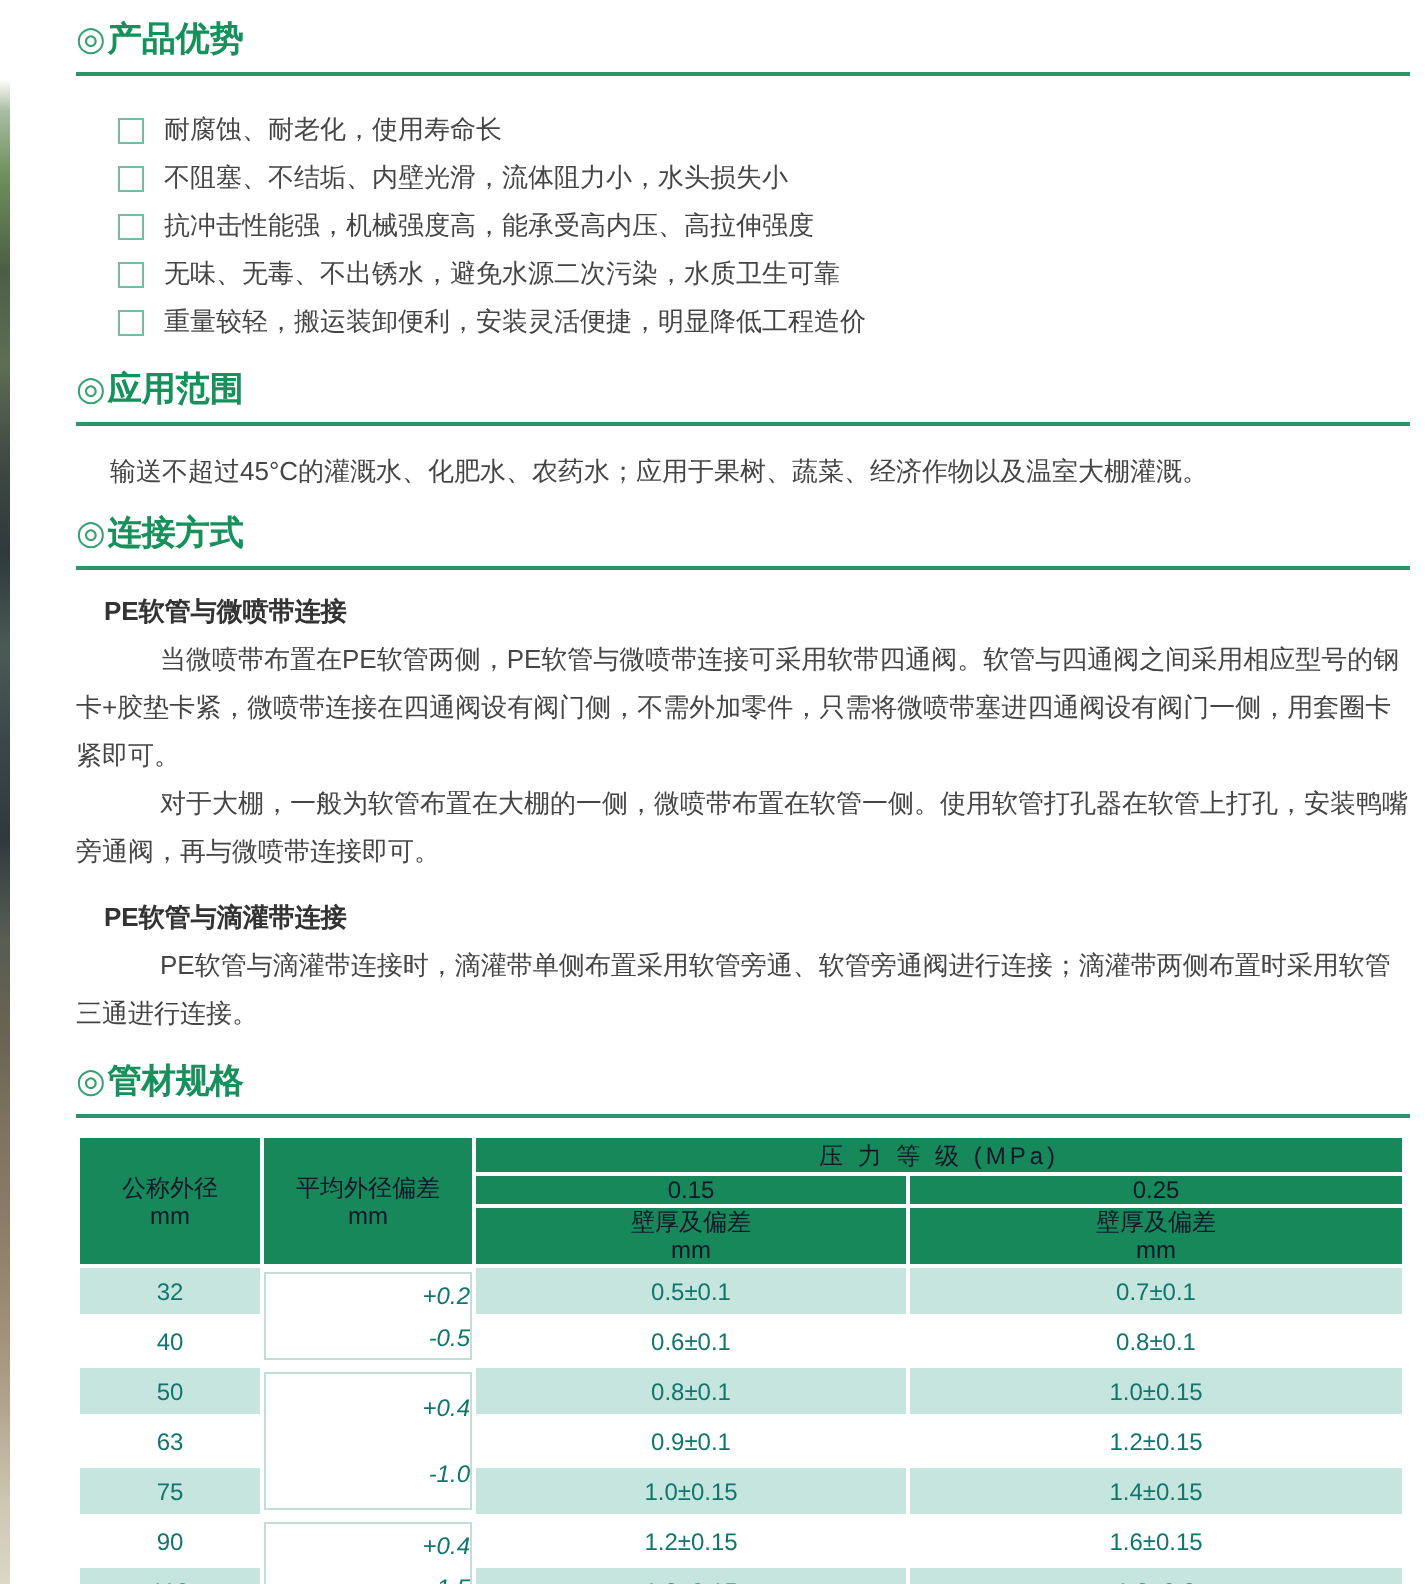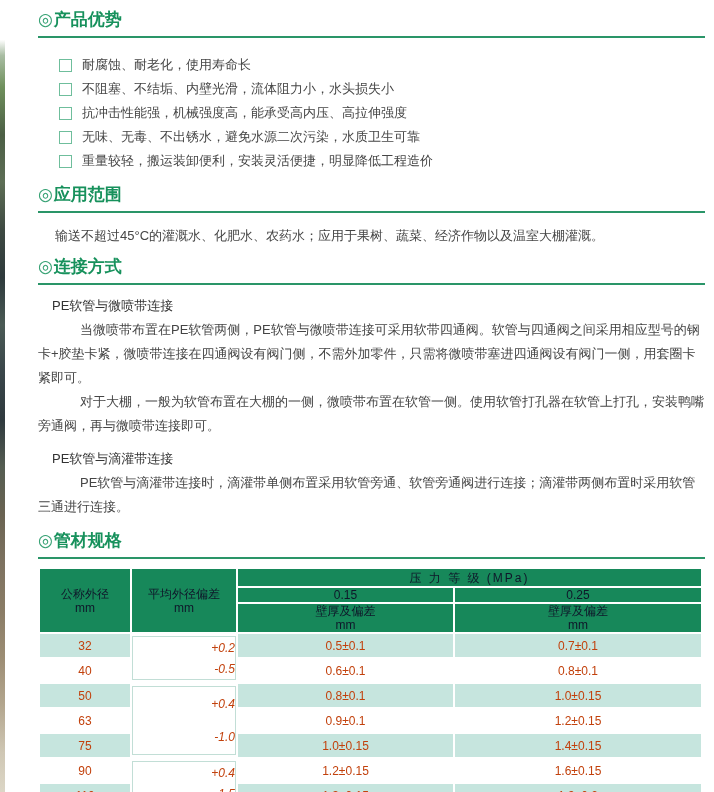--- a/index.html
+++ b/index.html
@@ -34,42 +34,42 @@
   .checkbox {
     width: 11px; height: 11px; flex: none;
     border: 1px solid #6FBE9C; background: #fff;
     margin-right: 10px;
   }
   .item-text { font-size: 13px; color: #454545; }
 
   .app-text { font-size: 13px; color: #454545; margin: 14px 0 0 17px; line-height: 18px; }
 
   .conn-blocks { margin-top: 12px; }
-  .sub-head { font-weight: normal; font-size: 13px; color: #333; margin: 12px 0 3px 14px; line-height: 18px; }
+  .sub-head { font-weight: bold; font-size: 13px; color: #333; margin: 12px 0 3px 14px; line-height: 18px; }
   .para { font-size: 13px; color: #454545; line-height: 24px; text-indent: 42px; margin: 0; }
 
   .mt-sec { margin-top: 13px; }
 
   .spec-table {
     border-collapse: collapse; table-layout: fixed;
     width: 663px; margin-top: 8px;
   }
   .spec-table th {
     background: #17885A; color: #0f172a; font-weight: normal;
     border: 2px solid #fff; padding: 0; text-align: center;
     font-size: 12px; line-height: 14px;
   }
   .th-tall { height: 60px; }
   .row-a th { height: 17px; }
   .row-b th { height: 14px; }
   .row-c th { height: 27px; }
   .pressure-label { letter-spacing: 2px; }
   .spec-table td {
     border: 2px solid #fff; padding: 0; text-align: center;
-    font-size: 12px; color: #c2410c; height: 23px; background: #fff;
+    font-size: 12px; color: #0f766e; height: 23px; background: #fff;
   }
   .spec-table td.stripe { background: #C6E5DE; }
   .dev-cell { vertical-align: middle; padding: 1px; }
   .dev-inner {
     border: 1px solid #C2DED6;
     display: flex; flex-direction: column;
     justify-content: space-around; align-items: flex-end; font-style: italic;
   }
 </style>
 </head>

